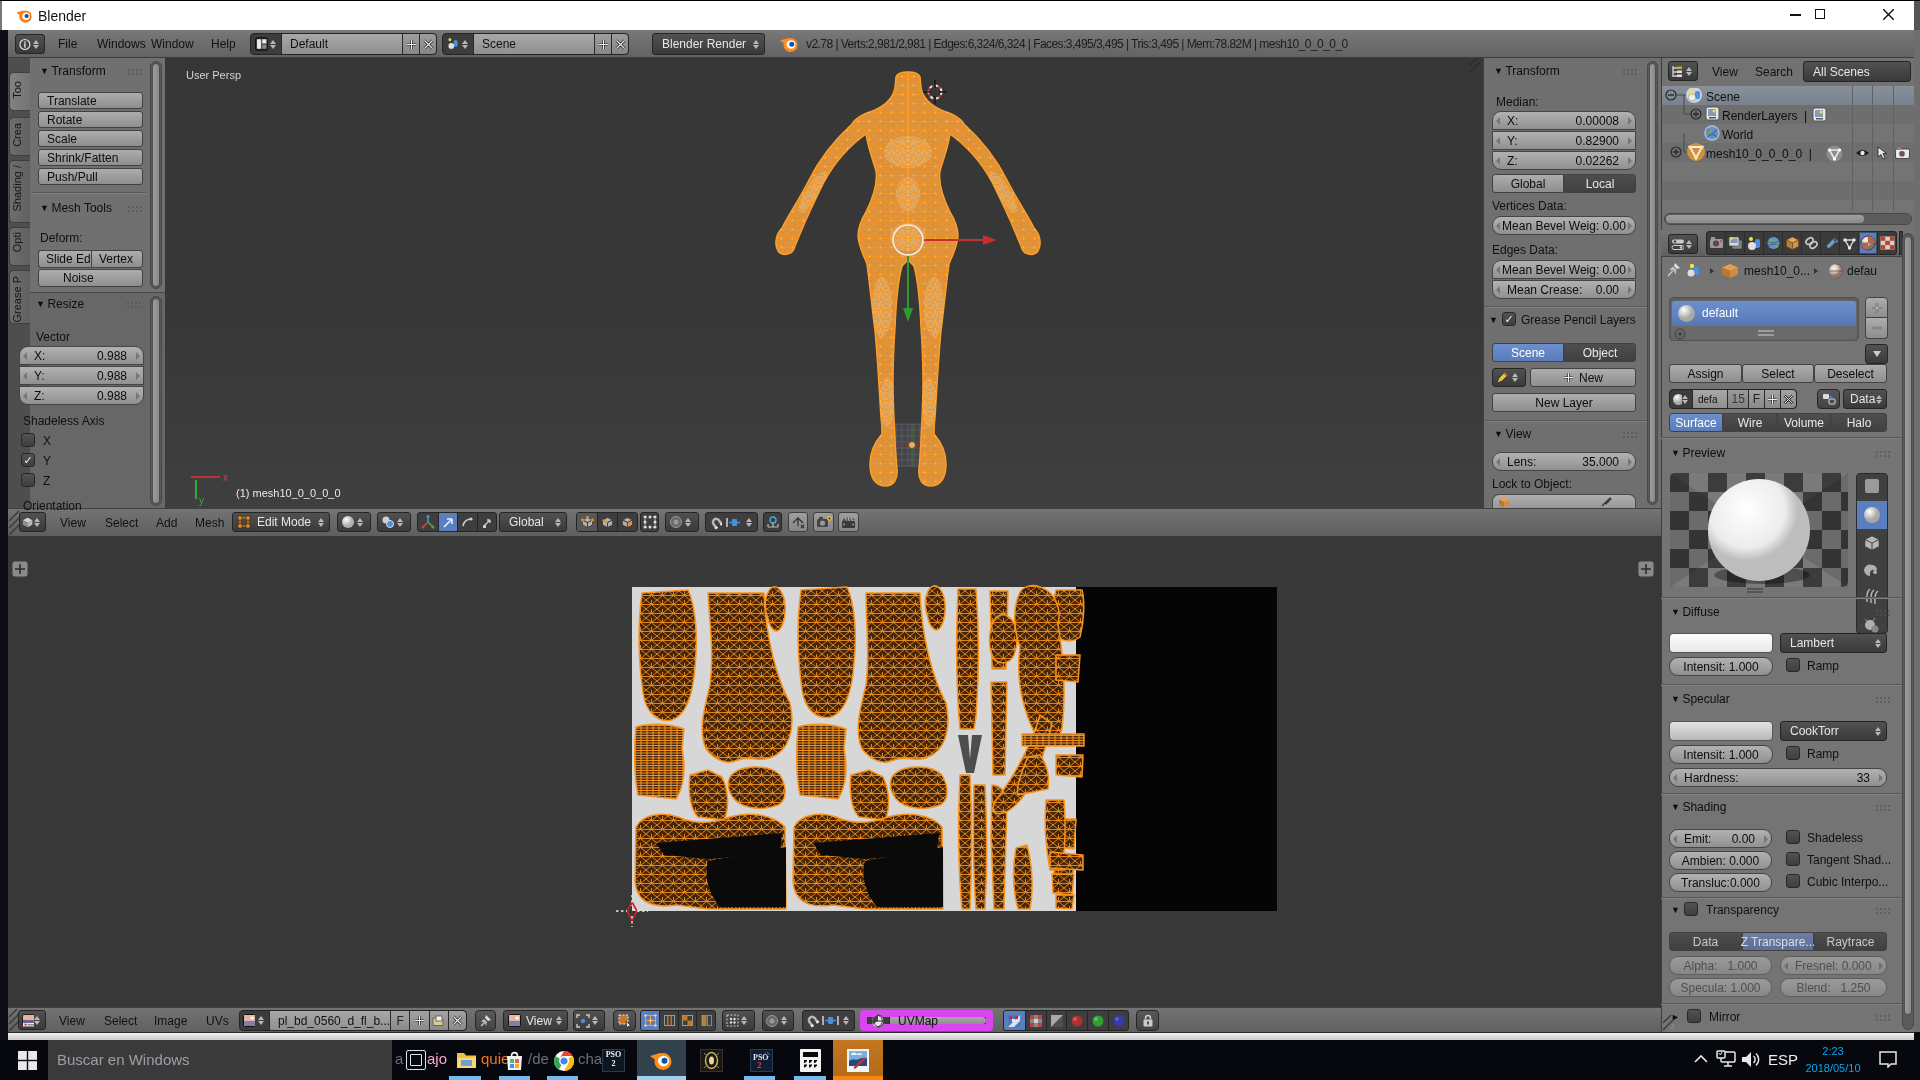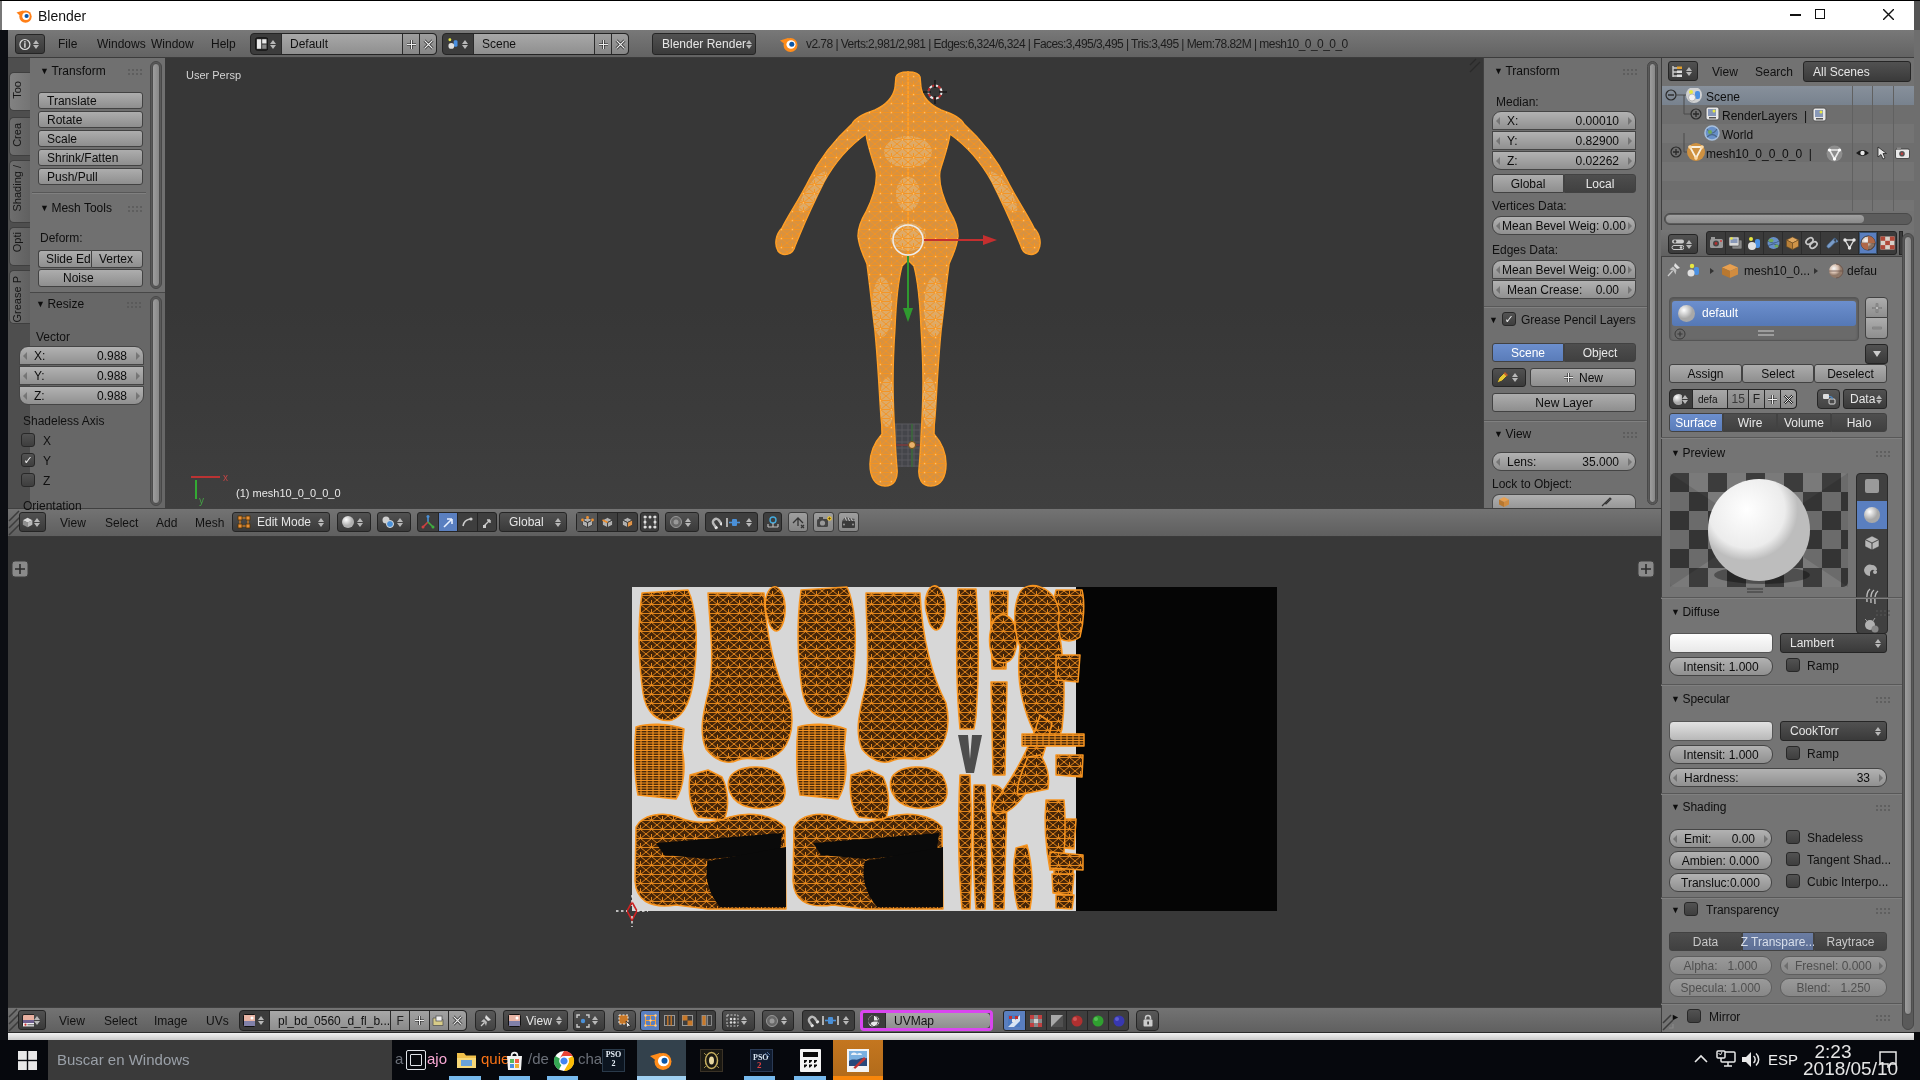--- a/index.html
+++ b/index.html
@@ -101,21 +101,21 @@
         <path d="M5.5,1 V10 M1,5.5 H10" stroke="#eee" stroke-width="1"></path>
       </svg>
     </div>
  <div style="width:17px;background:linear-gradient(#9e9e9e,#868686);border-left:1px solid #2a2a2a;display:flex;align-items:center;justify-content:center;border-radius:0 4px 4px 0">
       <svg width="11" height="11">
         <path d="M1.5,1.5 L9.5,9.5 M9.5,1.5 L1.5,9.5" stroke="#222" stroke-width="2.6"></path>
         <path d="M1.5,1.5 L9.5,9.5 M9.5,1.5 L1.5,9.5" stroke="#eee" stroke-width="1.1"></path>
       </svg>
     </div>
 </div>
-<div class="dd" style="left:652px;top:33px;width:104px;height:22px">
+<div class="dd" style="left:652px;top:33px;width:113px;height:22px">
     <span>Blender Render</span>
     <div class="ar"></div>
   </div>
 <svg class="a" style="left:779px;top:34px" width="20" height="20" viewBox="0 0 20 20">
 <circle cx="11.5" cy="11" r="7" fill="#ff8c1a"></circle>
 <path d="M1,6.5 L9,4 L12.5,6.8 L5.5,10 Z" fill="#ff8c1a"></path>
 <ellipse cx="12" cy="10.5" rx="4.6" ry="4.2" fill="#fff"></ellipse>
 <circle cx="12.8" cy="10.2" r="2.5" fill="#0a56a8"></circle>
 </svg>
 <div class="a" style="left:806px;top:37px;font-size:12px;color:#1c1c1c;letter-spacing:-0.55px">v2.78 | Verts:2,981/2,981 | Edges:6,324/6,324 | Faces:3,495/3,495 | Tris:3,495 | Mem:78.82M | mesh10_0_0_0_0</div>
@@ -256,21 +256,21 @@
 </svg>
 <div class="a" style="left:186px;top:69px;color:#d4d4d4;font-size:11px">User Persp</div>
 <div class="a" style="left:236px;top:487px;color:#e8e8e8;font-size:11px">(1) mesh10_0_0_0_0</div>
 
 <div class="ph" style="left:1494px;top:64px">Transform</div>
 <div class="grip" style="left:1622px;top:68px"></div>
 <div class="lb" style="left:1496px;top:95px">Median:</div>
 <div class="sl" style="left:1492px;top:111px;width:144px;height:19px;border-radius:9px 9px 0 0">
     <i></i>
     <span>X:</span>
-    <b>0.00010</b>
+    <b>0.00008</b>
     <i class="r"></i>
   </div>
 <div class="sl" style="left:1492px;top:131px;width:144px;height:19px;border-radius:0">
     <i></i>
     <span>Y:</span>
     <b>0.82900</b>
     <i class="r"></i>
   </div>
 <div class="sl" style="left:1492px;top:151px;width:144px;height:19px;border-radius:0 0 9px 9px">
     <i></i>
@@ -711,21 +711,21 @@
       <rect x="2.8" y="10.5" width="3" height="2" fill="#e8e8e8" transform="rotate(-35 7.5 7.5)"></rect>
       <rect x="9.3" y="10.5" width="3" height="2" fill="#e8e8e8" transform="rotate(-35 7.5 7.5)"></rect>
     </svg>
  <svg width="17" height="13" style="margin-left:2px">
       <path d="M1,2 V11 M16,2 V11" stroke="#ccc" stroke-width="1.6"></path>
       <path d="M3,6.5 H14" stroke="#4a90d8" stroke-width="1.6"></path>
       <rect x="6" y="3" width="5" height="7" rx="1" fill="#4a90d8"></rect>
     </svg>
  <div class="ar" style="margin-left:2px"></div>
 </div>
-<div class="a" style="left:860px;top:1010px;width:133px;height:21px;background:#3c3c3c;border:3px solid #d946ef;border-radius:4px;display:flex">
+<div class="a" style="left:860px;top:1010px;width:133px;height:21px;background:#3c3c3c;border:7px solid #d946ef;border-radius:4px;display:flex">
  <div style="width:22px;display:flex;align-items:center;justify-content:center">
       <svg width="14" height="14">
         <circle cx="7" cy="7" r="6" fill="#e8e8e8"></circle>
         <path d="M7,1 A6,6 0 0 1 7,13 M1,7 H13 M7,1 A9,7 0 0 0 7,13 M7,1 A9,7 0 0 1 7,13" stroke="#333" stroke-width="1" fill="none"></path>
         <path d="M7,1 A6,6 0 0 0 2,10 L7,7 Z" fill="#444"></path>
       </svg>
     </div>
  <div style="flex:1;background:linear-gradient(#a8a8a8,#8f8f8f);border-left:1px solid #2a2a2a;color:#111;font-size:12px;display:flex;align-items:center;padding-left:8px;border-radius:0 4px 4px 0">UVMap</div>
 </div>
 <div class="a" style="left:1003px;top:1010px;width:126px;height:21px;background:#3e3e3e;border:1px solid #252525;border-radius:3px;display:flex">
@@ -1280,16 +1280,16 @@
     <rect x="5" y="2" width="14" height="10" rx="1" fill="none" stroke="#e8e8e8" stroke-width="1.5"></rect>
     <path d="M12,12 V16 M8,16 H16" stroke="#e8e8e8" stroke-width="1.5"></path>
     <rect x="1" y="1" width="8" height="7" rx="1" fill="#06080d" stroke="#e8e8e8" stroke-width="1.5"></rect>
     <path d="M2.5,3 l2,2 1.5,-3" stroke="#e8e8e8" stroke-width="1" fill="none"></path>
   </svg>
 <svg class="a" style="left:1741px;top:1050px" width="20" height="19">
     <path d="M1,7 H5 L10,2 V17 L5,12 H1 Z" fill="#e8e8e8"></path>
     <path d="M12.5,6 a4.5,4.5 0 0 1 0,7 M15,3.5 a8,8 0 0 1 0,12" stroke="#e8e8e8" stroke-width="1.5" fill="none"></path>
   </svg>
 <div class="a" style="left:1768px;top:1051px;font-size:15px;color:#eee">ESP</div>
-<div class="a" style="left:1803px;top:1043px;width:60px;height:34px;color:#e5e5e5;font-size:19px;text-align:center;line-height:17px">2:23<br>2018/05/10</div>
+<div class="a" style="left:1803px;top:1043px;width:60px;height:34px;color:#0ea5e9;font-size:11px;text-align:center;line-height:17px">2:23<br>2018/05/10</div>
 <svg class="a" style="left:1879px;top:1051px" width="18" height="17">
     <path d="M1,1 H17 V13 H12 L9,16 L9,13 H1 Z" fill="none" stroke="#e8e8e8" stroke-width="1.5"></path>
   </svg>
 
 </body></html>

